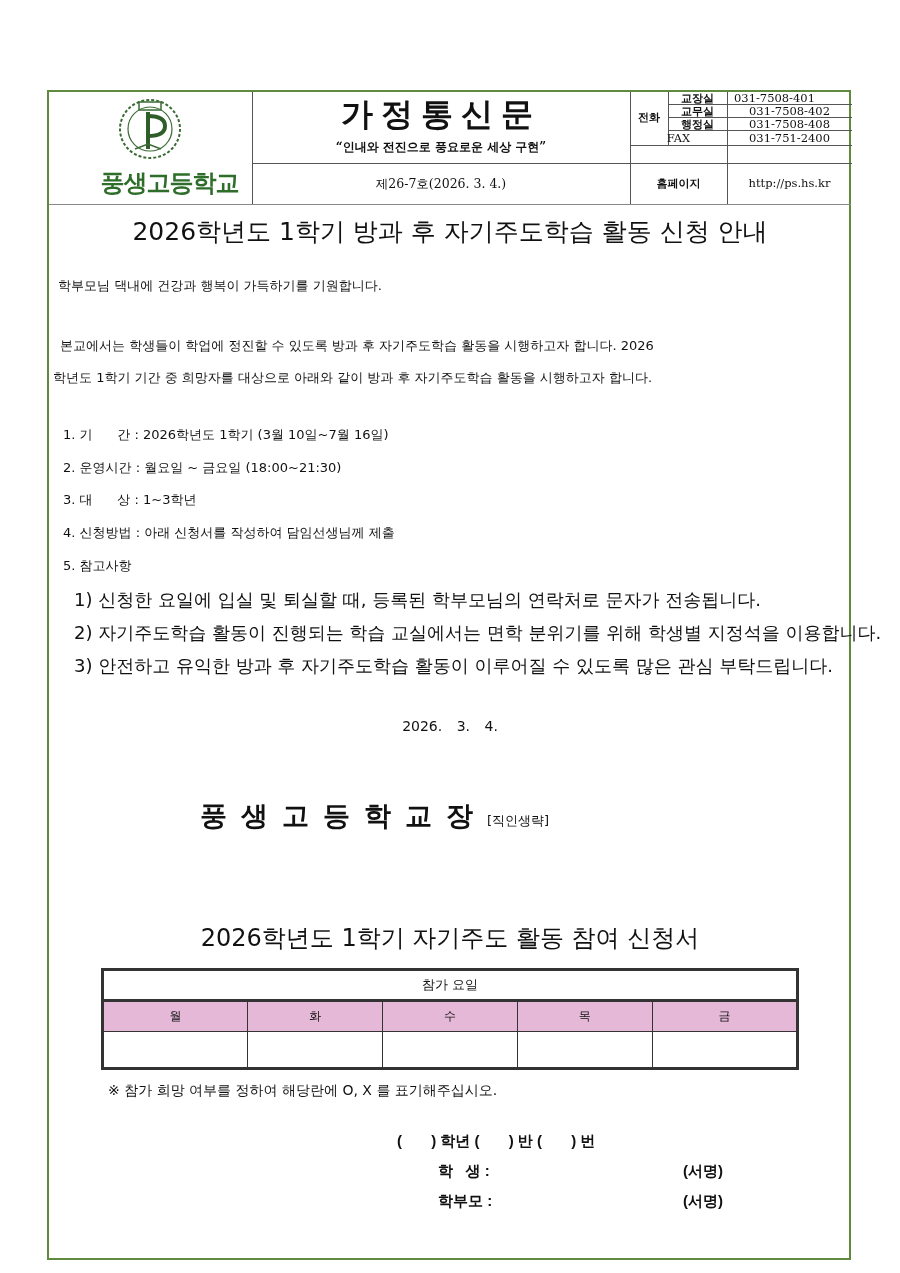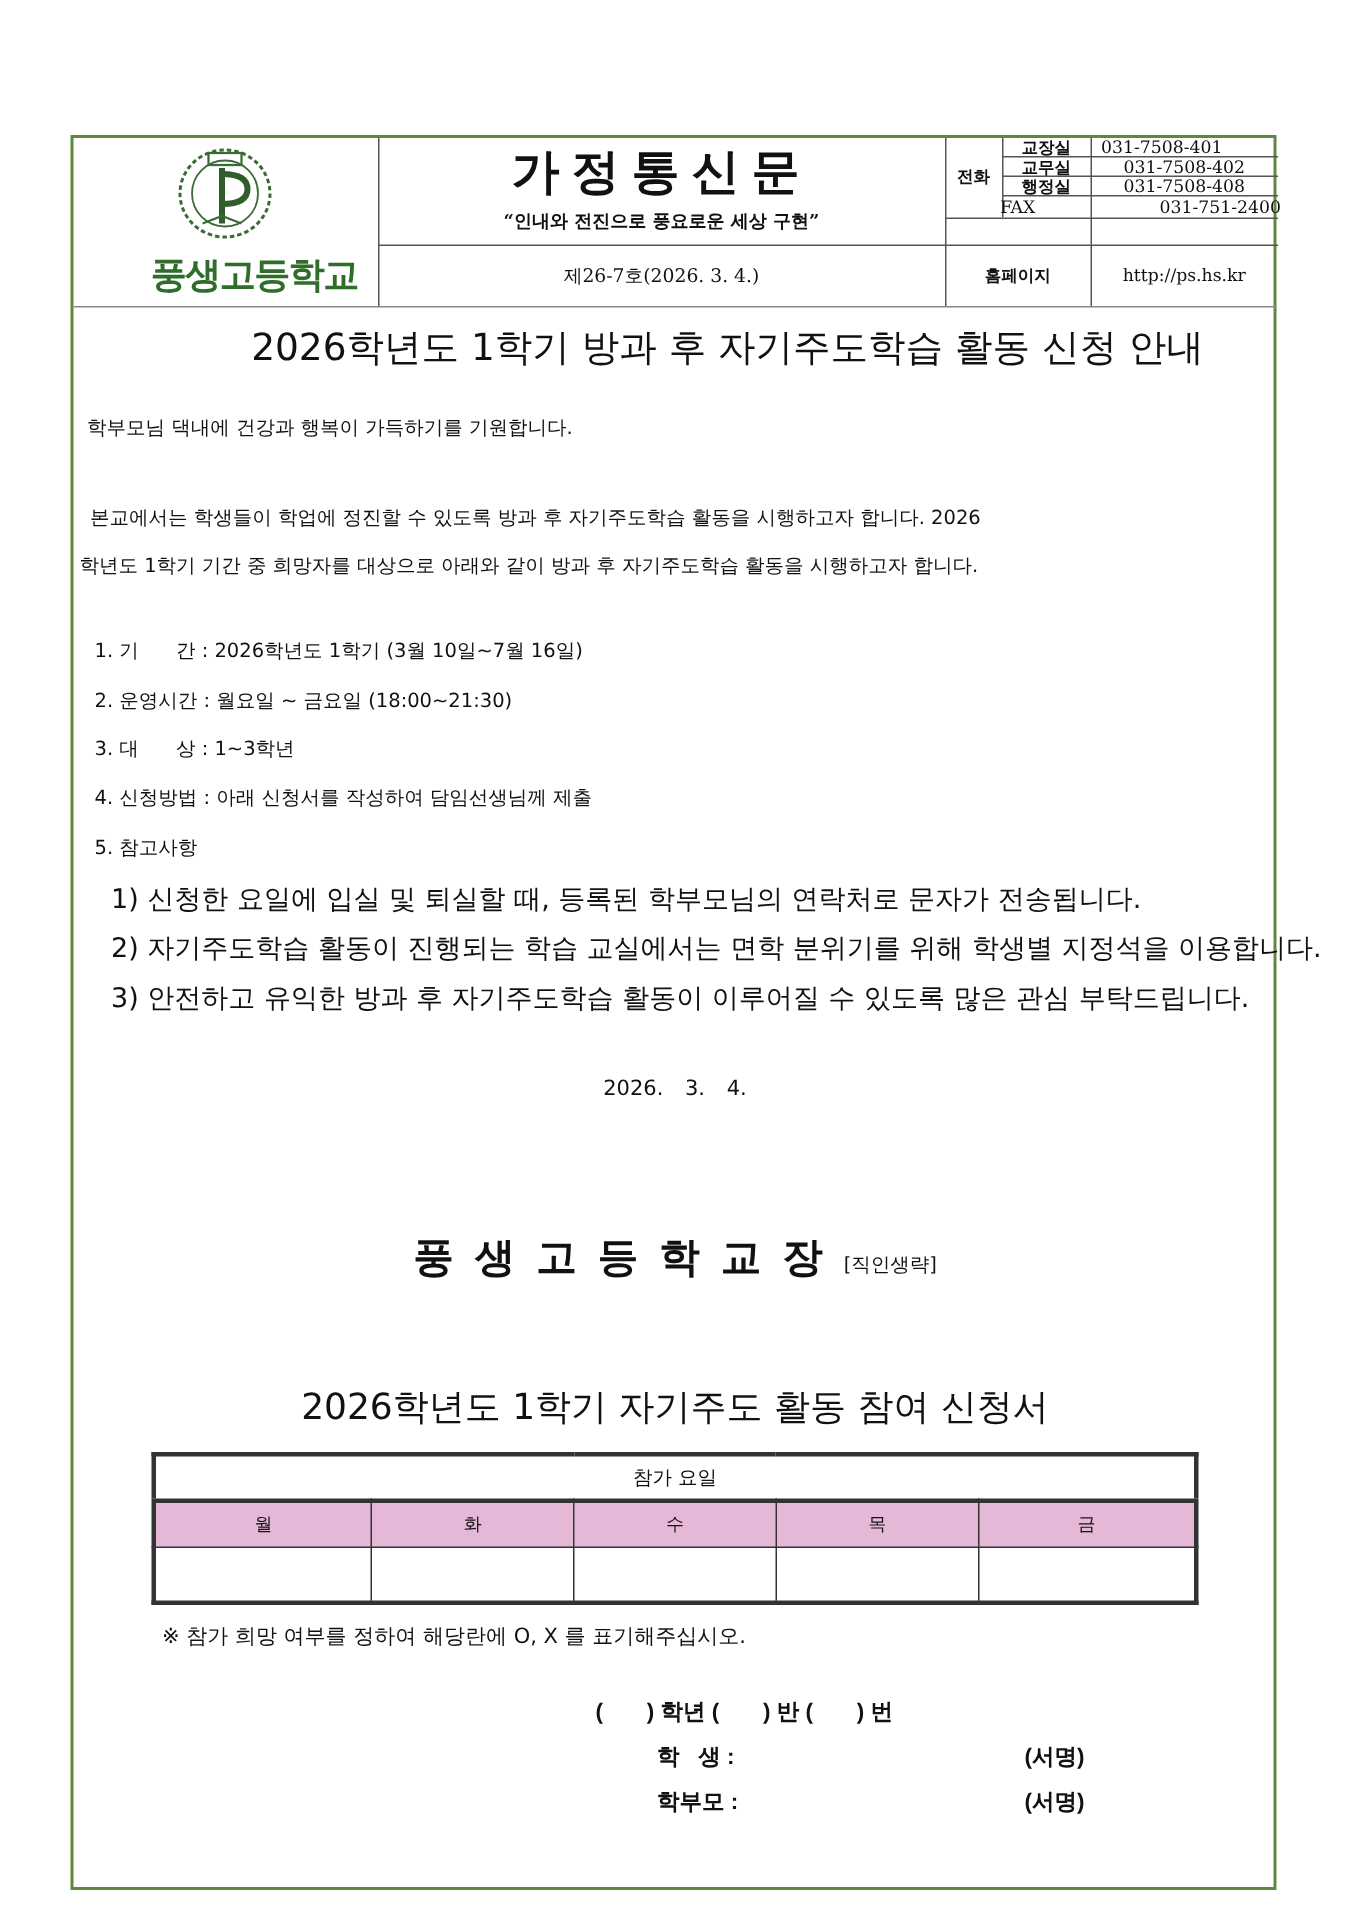--- a/index.html
+++ b/index.html
@@ -21,30 +21,30 @@
   .motto { position:absolute; left:252px; top:138px; width:378px; text-align:center;
            font-size:12px; font-weight:bold; line-height:18px; }
   .issue { position:absolute; left:252px; top:164px; width:378px; text-align:center;
            font-size:12.5px; line-height:40px; }
   .c-cell { position:absolute; font-size:11.5px; text-align:center; line-height:13px; }
   .c-label { font-weight:bold; font-size:11px; }
 
   
   .main-title { position:absolute; left:47px; top:212px; width:806px; text-align:center;
                 font-family:"DejaVu Sans", sans-serif; font-size:25px; line-height:40px;
-                letter-spacing:0px;padding-left:35px; }
+                letter-spacing:0px; }
   .para { position:absolute; left:58px; width:790px; font-family:"DejaVu Sans", sans-serif;
           font-size:13px; line-height:28px; }
   .item { position:absolute; left:63px; font-family:"DejaVu Sans", sans-serif; font-size:13px;
           line-height:20px; white-space:pre; }
   .sub { position:absolute; left:74px; font-family:"DejaVu Sans", sans-serif; font-size:18px;
          line-height:20px; }
   .date { position:absolute; left:250px; top:718px; width:400px; text-align:center;
           font-family:"DejaVu Sans", sans-serif; font-size:14px; word-spacing:10px; }
-  .principal { position:absolute; left:200px; top:820px; width:500px; text-align:center;
+  .principal { position:absolute; left:200px; top:798px; width:500px; 
                font-family:"DejaVu Sans", sans-serif; font-weight:bold; font-size:27px; letter-spacing:14px; }
   .principal small { font-size:13px; letter-spacing:0; font-weight:normal; }
 
   
   .form-title { position:absolute; left:47px; top:920px; width:806px; text-align:center;
                 font-family:"DejaVu Sans", sans-serif; font-size:24px; line-height:36px; }
   table.days { position:absolute; left:101px; top:968px; width:698px; border-collapse:collapse;
                border:3px solid #333; font-family:"DejaVu Sans", sans-serif; font-size:13px; }
   table.days td { border:1px solid #333; text-align:center; padding:0; }
   table.days tr.head td { height:28px; border-bottom:3px solid #333; }
@@ -87,21 +87,21 @@
 <div class="issue">제26-7호(2026. 3. 4.)</div>
 
 <div class="c-cell c-label" style="left:630px; top:111px; width:38px;">전화</div>
 <div class="c-cell c-label" style="left:668px; top:92px; width:59px;">교장실</div>
 <div class="c-cell" style="left:693px; top:92px; width:125px;padding-left:19px;">031-7508-401</div>
 <div class="c-cell c-label" style="left:668px; top:105px; width:59px;">교무실</div>
 <div class="c-cell" style="left:727px; top:105px; width:125px;">031-7508-402</div>
 <div class="c-cell c-label" style="left:668px; top:118px; width:59px;">행정실</div>
 <div class="c-cell" style="left:727px; top:118px; width:125px;">031-7508-408</div>
 <div class="c-cell" style="left:630px; top:132px; width:97px;">FAX</div>
-<div class="c-cell" style="left:727px; top:132px; width:125px;padding-left:24px;">031-751-2400</div>
+<div class="c-cell" style="left:727px; top:132px; width:125px;">031-751-2400</div>
 <div class="c-cell c-label" style="left:630px; top:177px; width:97px;">홈페이지</div>
 <div class="c-cell" style="left:727px; top:177px; width:125px;">http://ps.hs.kr</div>
 
 <div class="main-title">2026학년도 1학기 방과 후 자기주도학습 활동 신청 안내</div>
 <div class="para" style="top:272px;">학부모님 댁내에 건강과 행복이 가득하기를 기원합니다.</div>
 <div class="para" style="top:332px; left:60px;">본교에서는 학생들이 학업에 정진할 수 있도록 방과 후 자기주도학습 활동을 시행하고자 합니다. 2026</div>
 <div class="para" style="top:364px; left:53px;">학년도 1학기 기간 중 희망자를 대상으로 아래와 같이 방과 후 자기주도학습 활동을 시행하고자 합니다.</div>
 
 <div class="item" style="top:425px;">1. 기      간 : 2026학년도 1학기 (3월 10일~7월 16일)</div>
 <div class="item" style="top:458px;">2. 운영시간 : 월요일 ~ 금요일 (18:00~21:30)</div>

